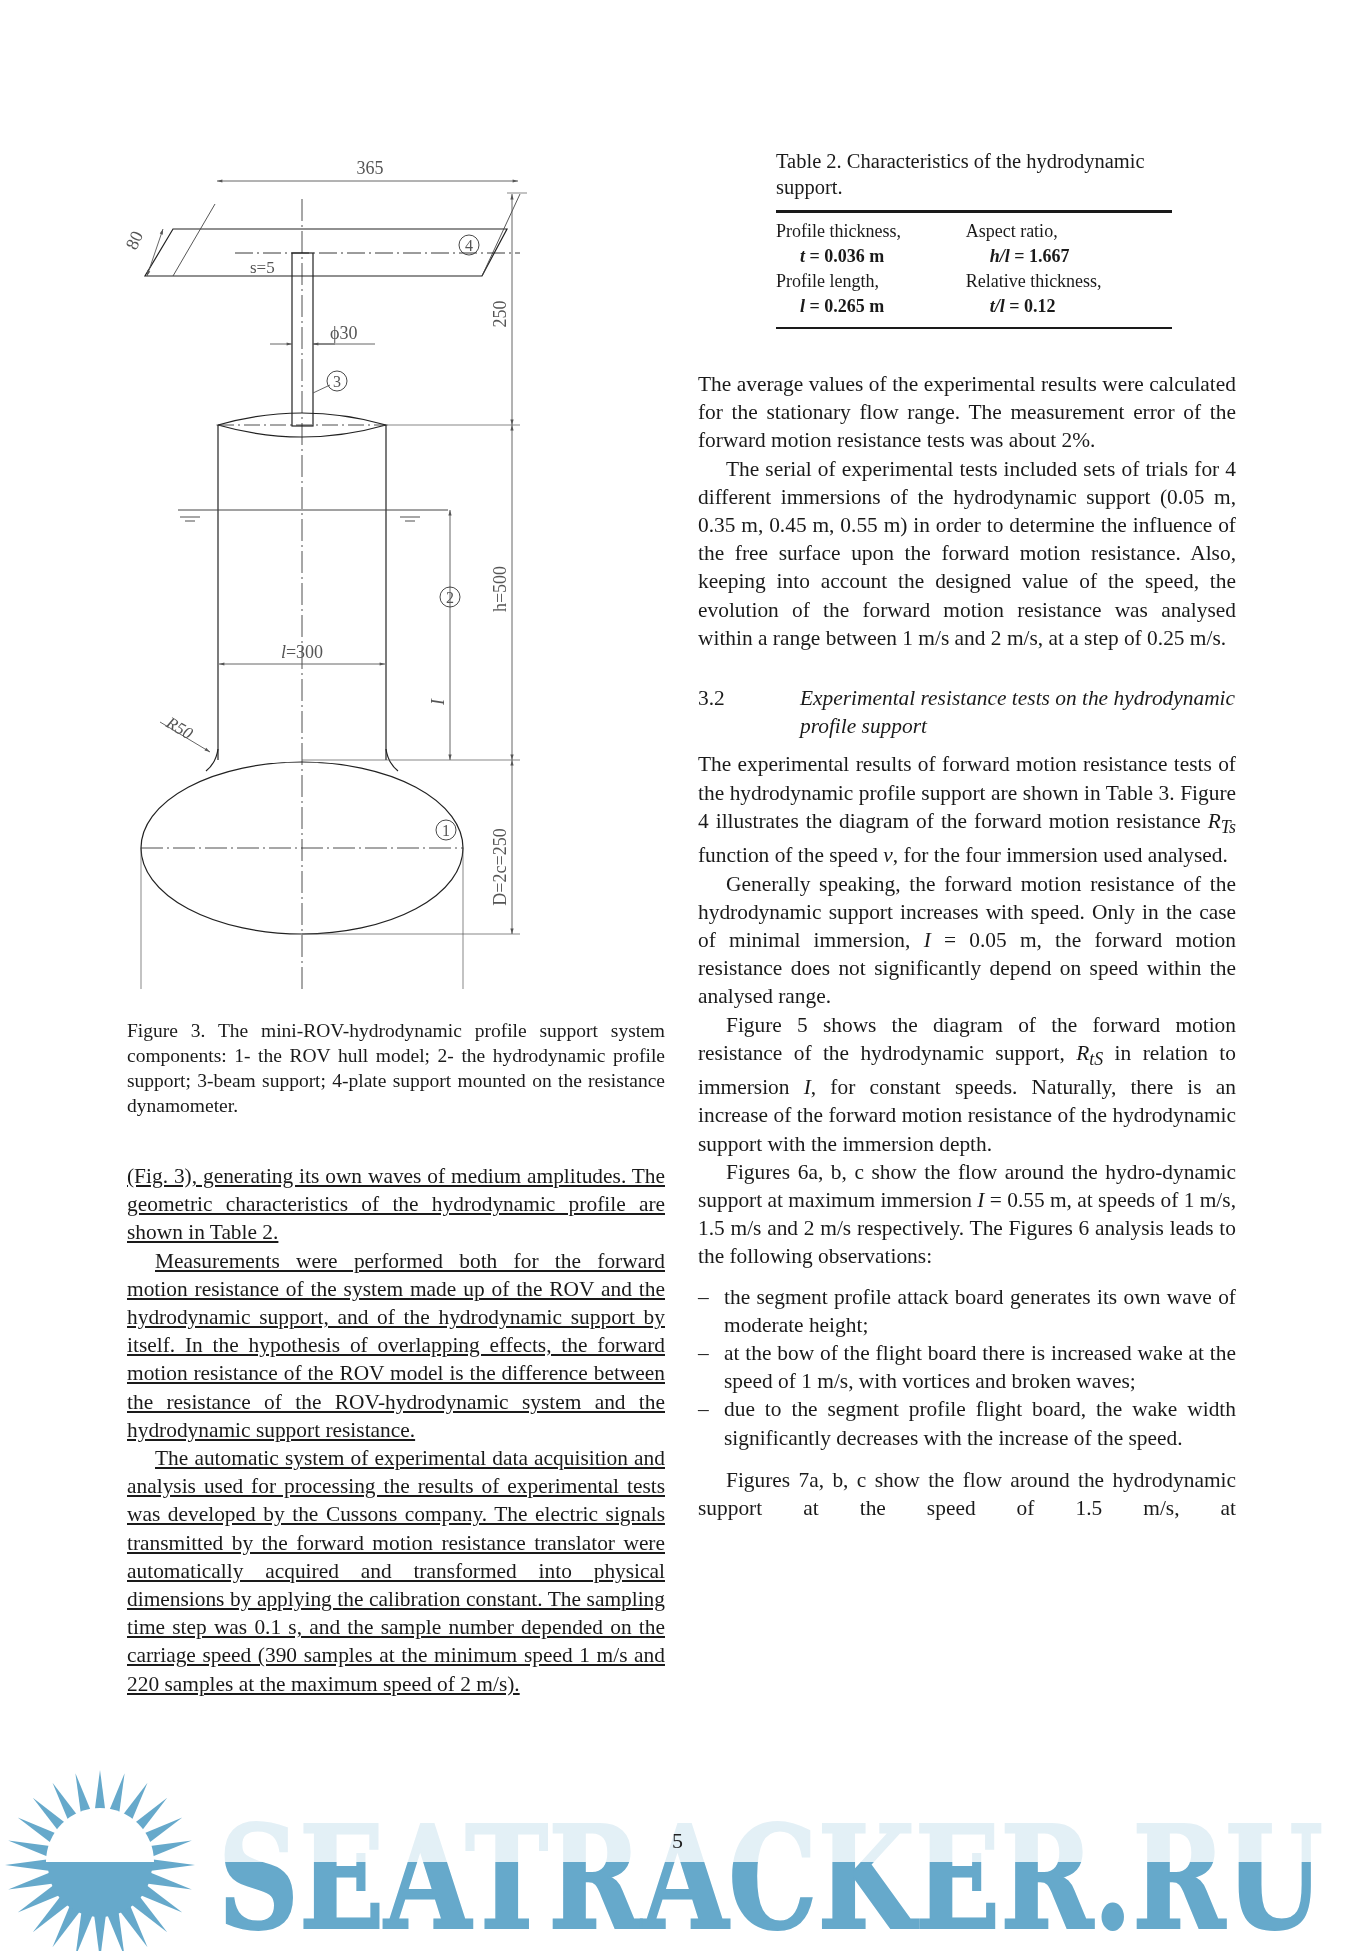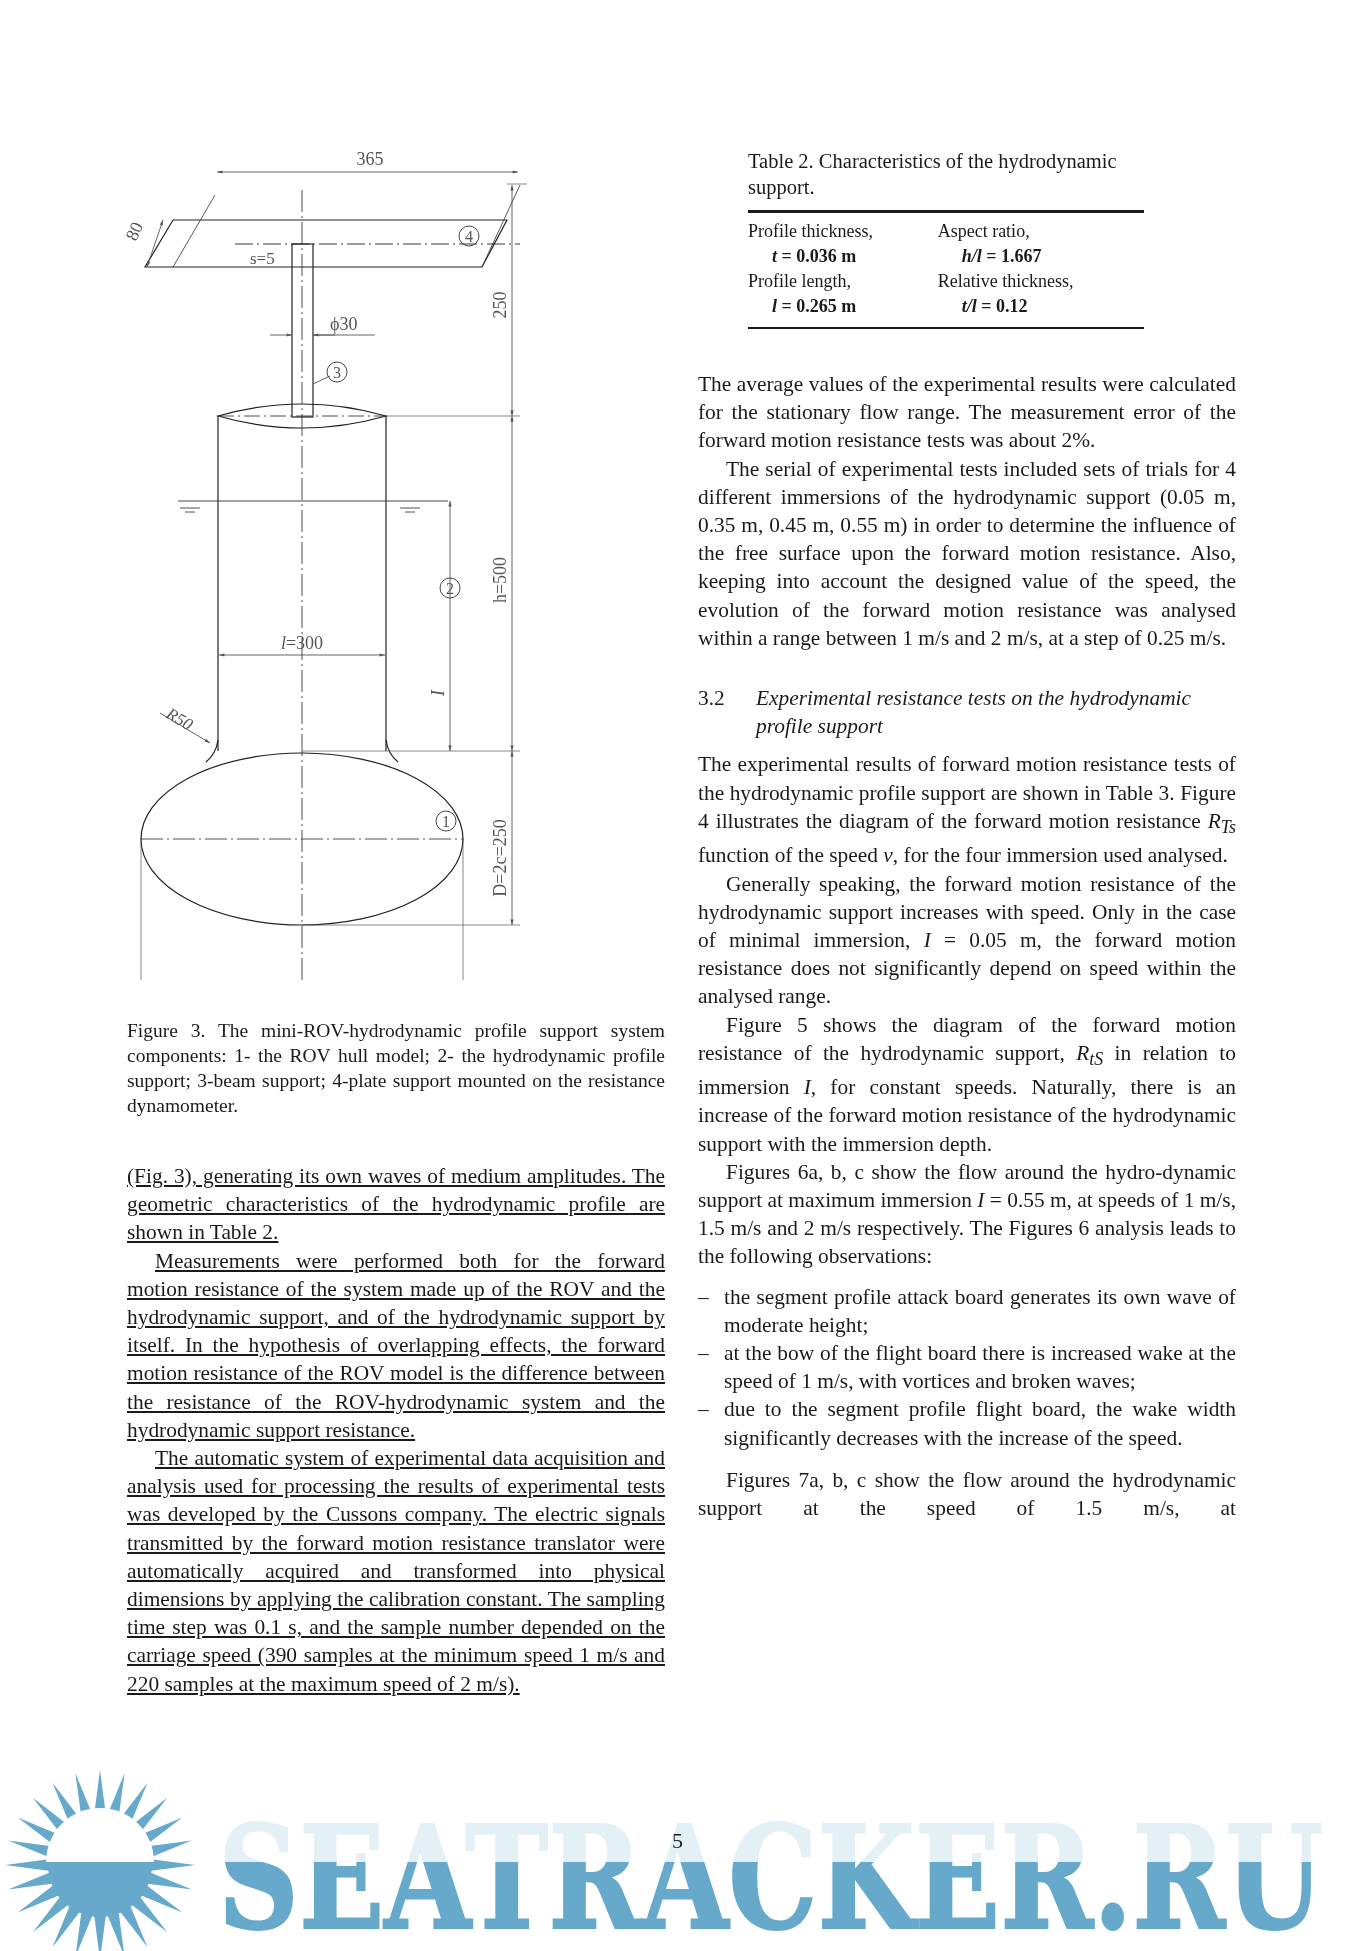--- a/index.html
+++ b/index.html
@@ -4,34 +4,34 @@
 <style>
   html, body { margin:0; padding:0; background:#ffffff; }
   body { width:1350px; height:1951px; position:relative; overflow:hidden;
          font-family:"Liberation Serif","DejaVu Serif",serif; color:#1a1a1a; }
   .col { position:absolute; font-size:21.4px; line-height:28.2px; text-align:justify; }
   .col p { margin:0; }
   .indent { text-indent:28px; }
   #left-col { left:127px; width:538px; top:1162px;text-decoration:underline; }
   #right-col { left:698px; width:538px; top:370px; }
   .caption { position:absolute; left:127px; top:1018px; width:538px; font-size:19.5px; line-height:25px; text-align:justify; }
-  .table-wrap { position:absolute; left:748px; top:148px; width:396px; }
+  .table-wrap { position:absolute; left:776px; top:148px; width:396px; }
   .table-cap { font-size:20.5px; line-height:26px; }
   .rule { height:3px; background:#1a1a1a; }
   table.tbl { width:100%; border-collapse:collapse; font-size:18px; line-height:25px; margin:6px 0 8px 0; }
   table.tbl td { vertical-align:top; padding:0; }
   .sub { padding-left:24px;font-weight:bold; }
-  .section-head { display:flex; font-size:21.4px; line-height:28.2px; margin:32px 0 10px 0; }
+  .section-head { display:flex; font-size:21.4px; line-height:28.2px; margin:32px 0 10px 0;gap:44px; }
   .section-head .num { width:58px; flex:none; }
   .section-head .title { font-style:italic; text-align:left; }
   .bullets { list-style:none; margin:12px 0 14px 0; padding:0; }
   .bullets li { position:relative; padding-left:26px; }
   .bullets li .dash { position:absolute; left:0; top:0; }
   i, .it { font-style:italic; }
-  .figure { position:absolute; left:120px; top:140px; width:560px; height:840px; }
+  .figure { position:absolute; left:120px; top:149px; width:560px; height:840px; }
   .figure svg text { font-family:"Liberation Serif","DejaVu Serif",serif; fill:#555; }
   .watermark { position:absolute; left:0; top:1770px; width:1254px; height:181px; }
   .page-num { position:absolute; left:672px; top:1828px; font-size:22px; color:#222; }
 </style>
 </head>
 <body>
 
 <div class="figure">
   <svg width="560" height="840" viewBox="0 0 560 840">
     <defs>

